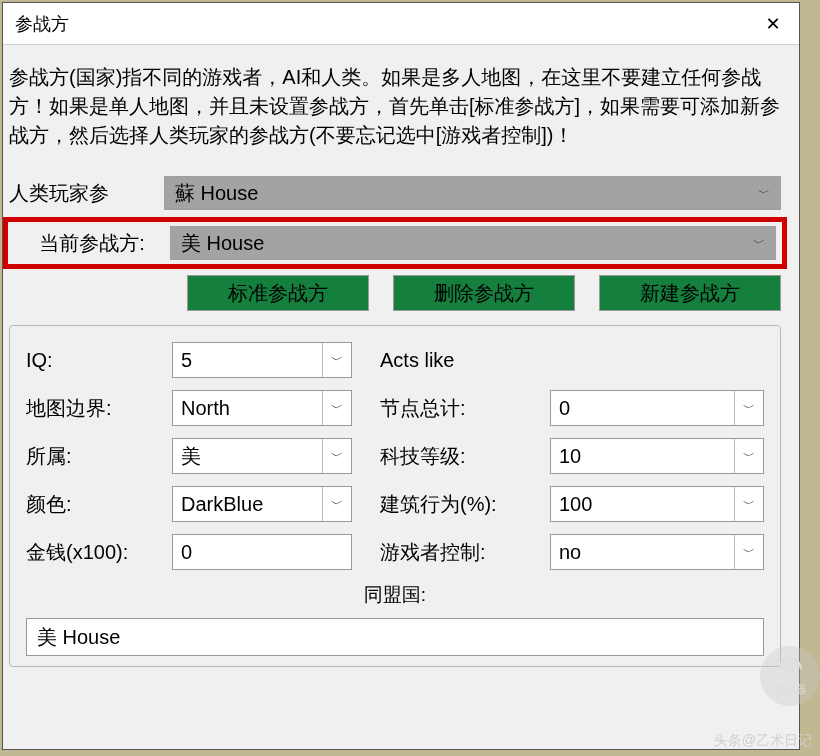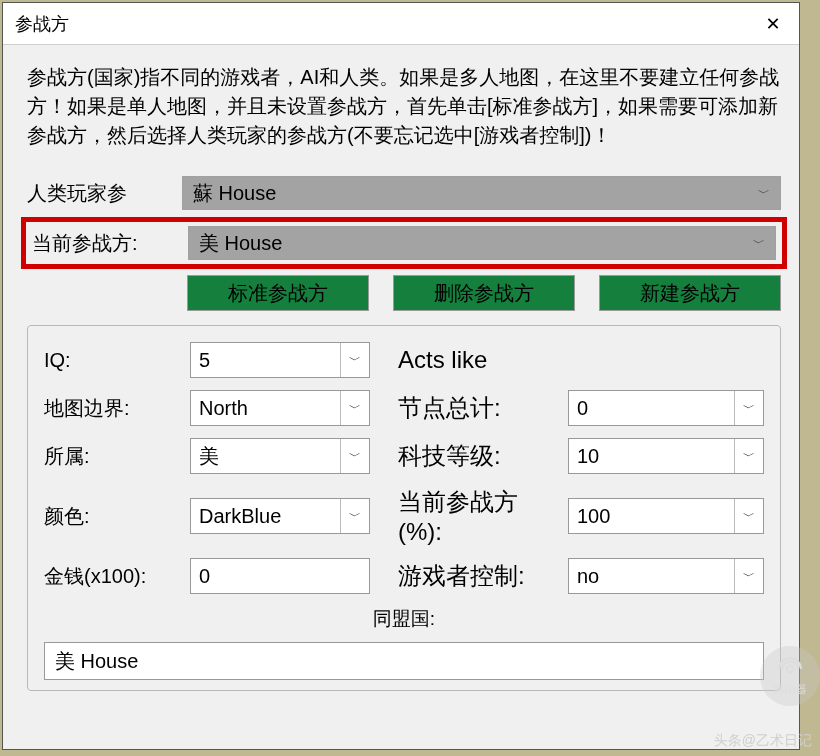--- a/index.html
+++ b/index.html
@@ -38,21 +38,21 @@
       height: 42px;
       display: flex;
       align-items: center;
       justify-content: center;
       font-size: 18px;
       color: #000;
       cursor: pointer;
       margin-right: -8px;
     }
     .content {
-      padding: 18px 18px 0 24px;
+      padding: 18px 18px 0 6px;
     }
     .description {
       font-size: 20px;
       line-height: 1.45;
       color: #000;
       margin-bottom: 22px;
     }
     .field-row {
       display: flex;
       align-items: center;
@@ -81,20 +81,21 @@
       color: #444;
     }
     .highlight-row {
       border: 5px solid #d10000;
       padding: 4px 2px 4px 2px;
       margin-left: -6px;
       margin-right: -6px;
       display: flex;
       align-items: center;
       margin-bottom: 6px;
+      text-align: center;
     }
     .highlight-row .field-label { width: 160px; padding-left: 4px; }
     .highlight-row .dropdown { margin-right: 4px; }
     .button-row {
       display: flex;
       justify-content: flex-end;
       gap: 24px;
       padding-right: 0;
       margin-top: 6px;
       margin-bottom: 14px;
@@ -116,21 +117,21 @@
       padding: 16px 16px 10px 16px;
     }
     .grid-row {
       display: flex;
       align-items: center;
       margin-bottom: 12px;
       gap: 16px;
     }
     .col-label1 { width: 130px; font-size: 20px; }
     .col-input1 { width: 180px; }
-    .col-label2 { width: 166px; font-size: 24px; padding-left: 12px;}
+    .col-label2 { width: 166px; font-size: 20px; padding-left: 12px;}
     .col-input2 { flex: 1; }
     .combo {
       height: 36px;
       background: #fff;
       border: 1px solid #999;
       display: flex;
       align-items: center;
       justify-content: space-between;
       padding: 0 8px;
       font-size: 20px;
@@ -259,21 +260,21 @@
           <span class="chev">﹀</span>
         </div>
       </div>
 
       <div class="grid-row">
         <div class="col-label1">颜色:</div>
         <div class="col-input1 combo">
           <span>DarkBlue</span>
           <span class="chev">﹀</span>
         </div>
-        <div class="col-label2">当前参战方(%):</div>
+        <div class="col-label2">建筑行为(%):</div>
         <div class="col-input2 combo">
           <span>100</span>
           <span class="chev">﹀</span>
         </div>
       </div>
 
       <div class="grid-row">
         <div class="col-label1">金钱(x100):</div>
         <div class="col-input1 textinput">
           <span>0</span>

